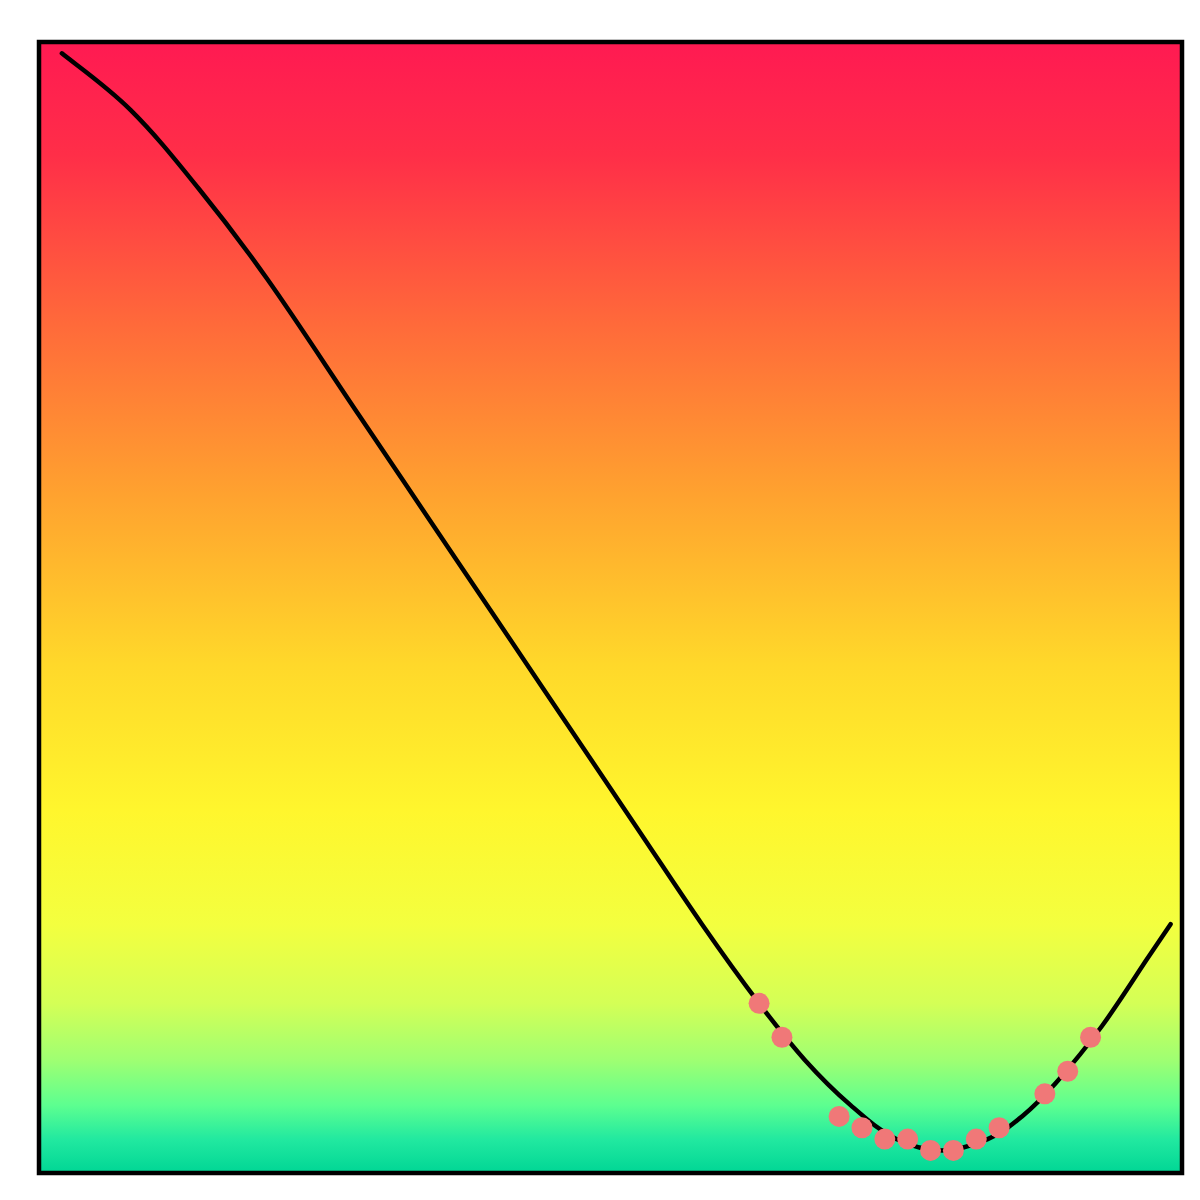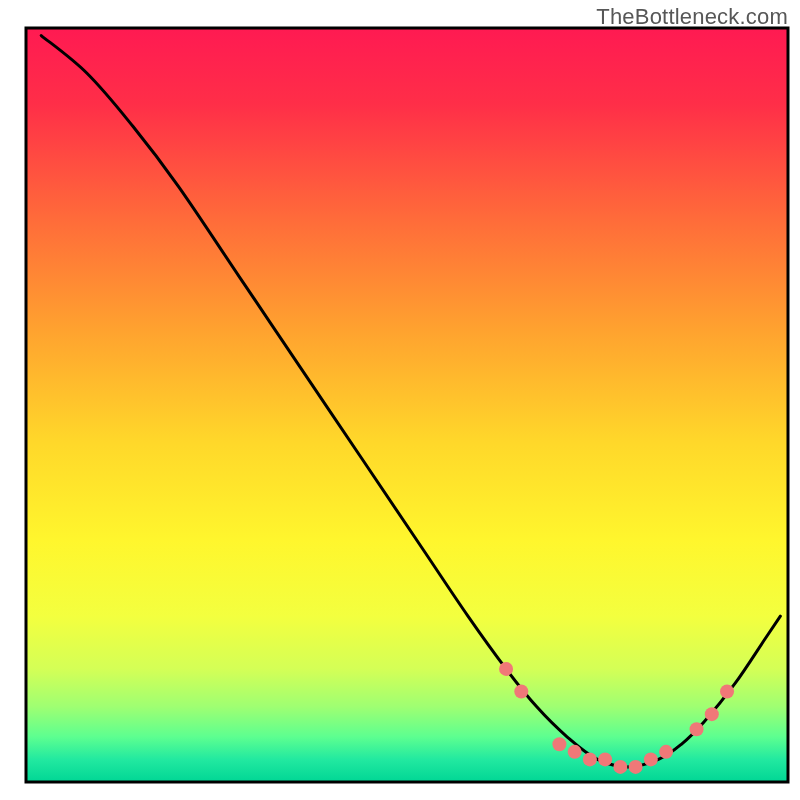--- a/index.html
+++ b/index.html
@@ -27,21 +27,20 @@
     z-index: 10;
   }
   svg {
     display: block;
   }
 </style>
 </head>
 <body>
 
 <div class="frame">
-  <div class="watermark">TheBottleneck.com</div>
 
   <svg id="chart-svg" width="800" height="800" viewBox="0 0 800 800">
     <defs>
       <linearGradient id="bg-grad" x1="0" y1="0" x2="0" y2="1">
           <stop offset="0%" stop-color="#ff1a52"></stop>
           <stop offset="10%" stop-color="#ff2e48"></stop>
           <stop offset="25%" stop-color="#ff6a3a"></stop>
           <stop offset="40%" stop-color="#ffa22f"></stop>
           <stop offset="55.00000000000001%" stop-color="#ffd82a"></stop>
           <stop offset="68%" stop-color="#fff62d"></stop>

